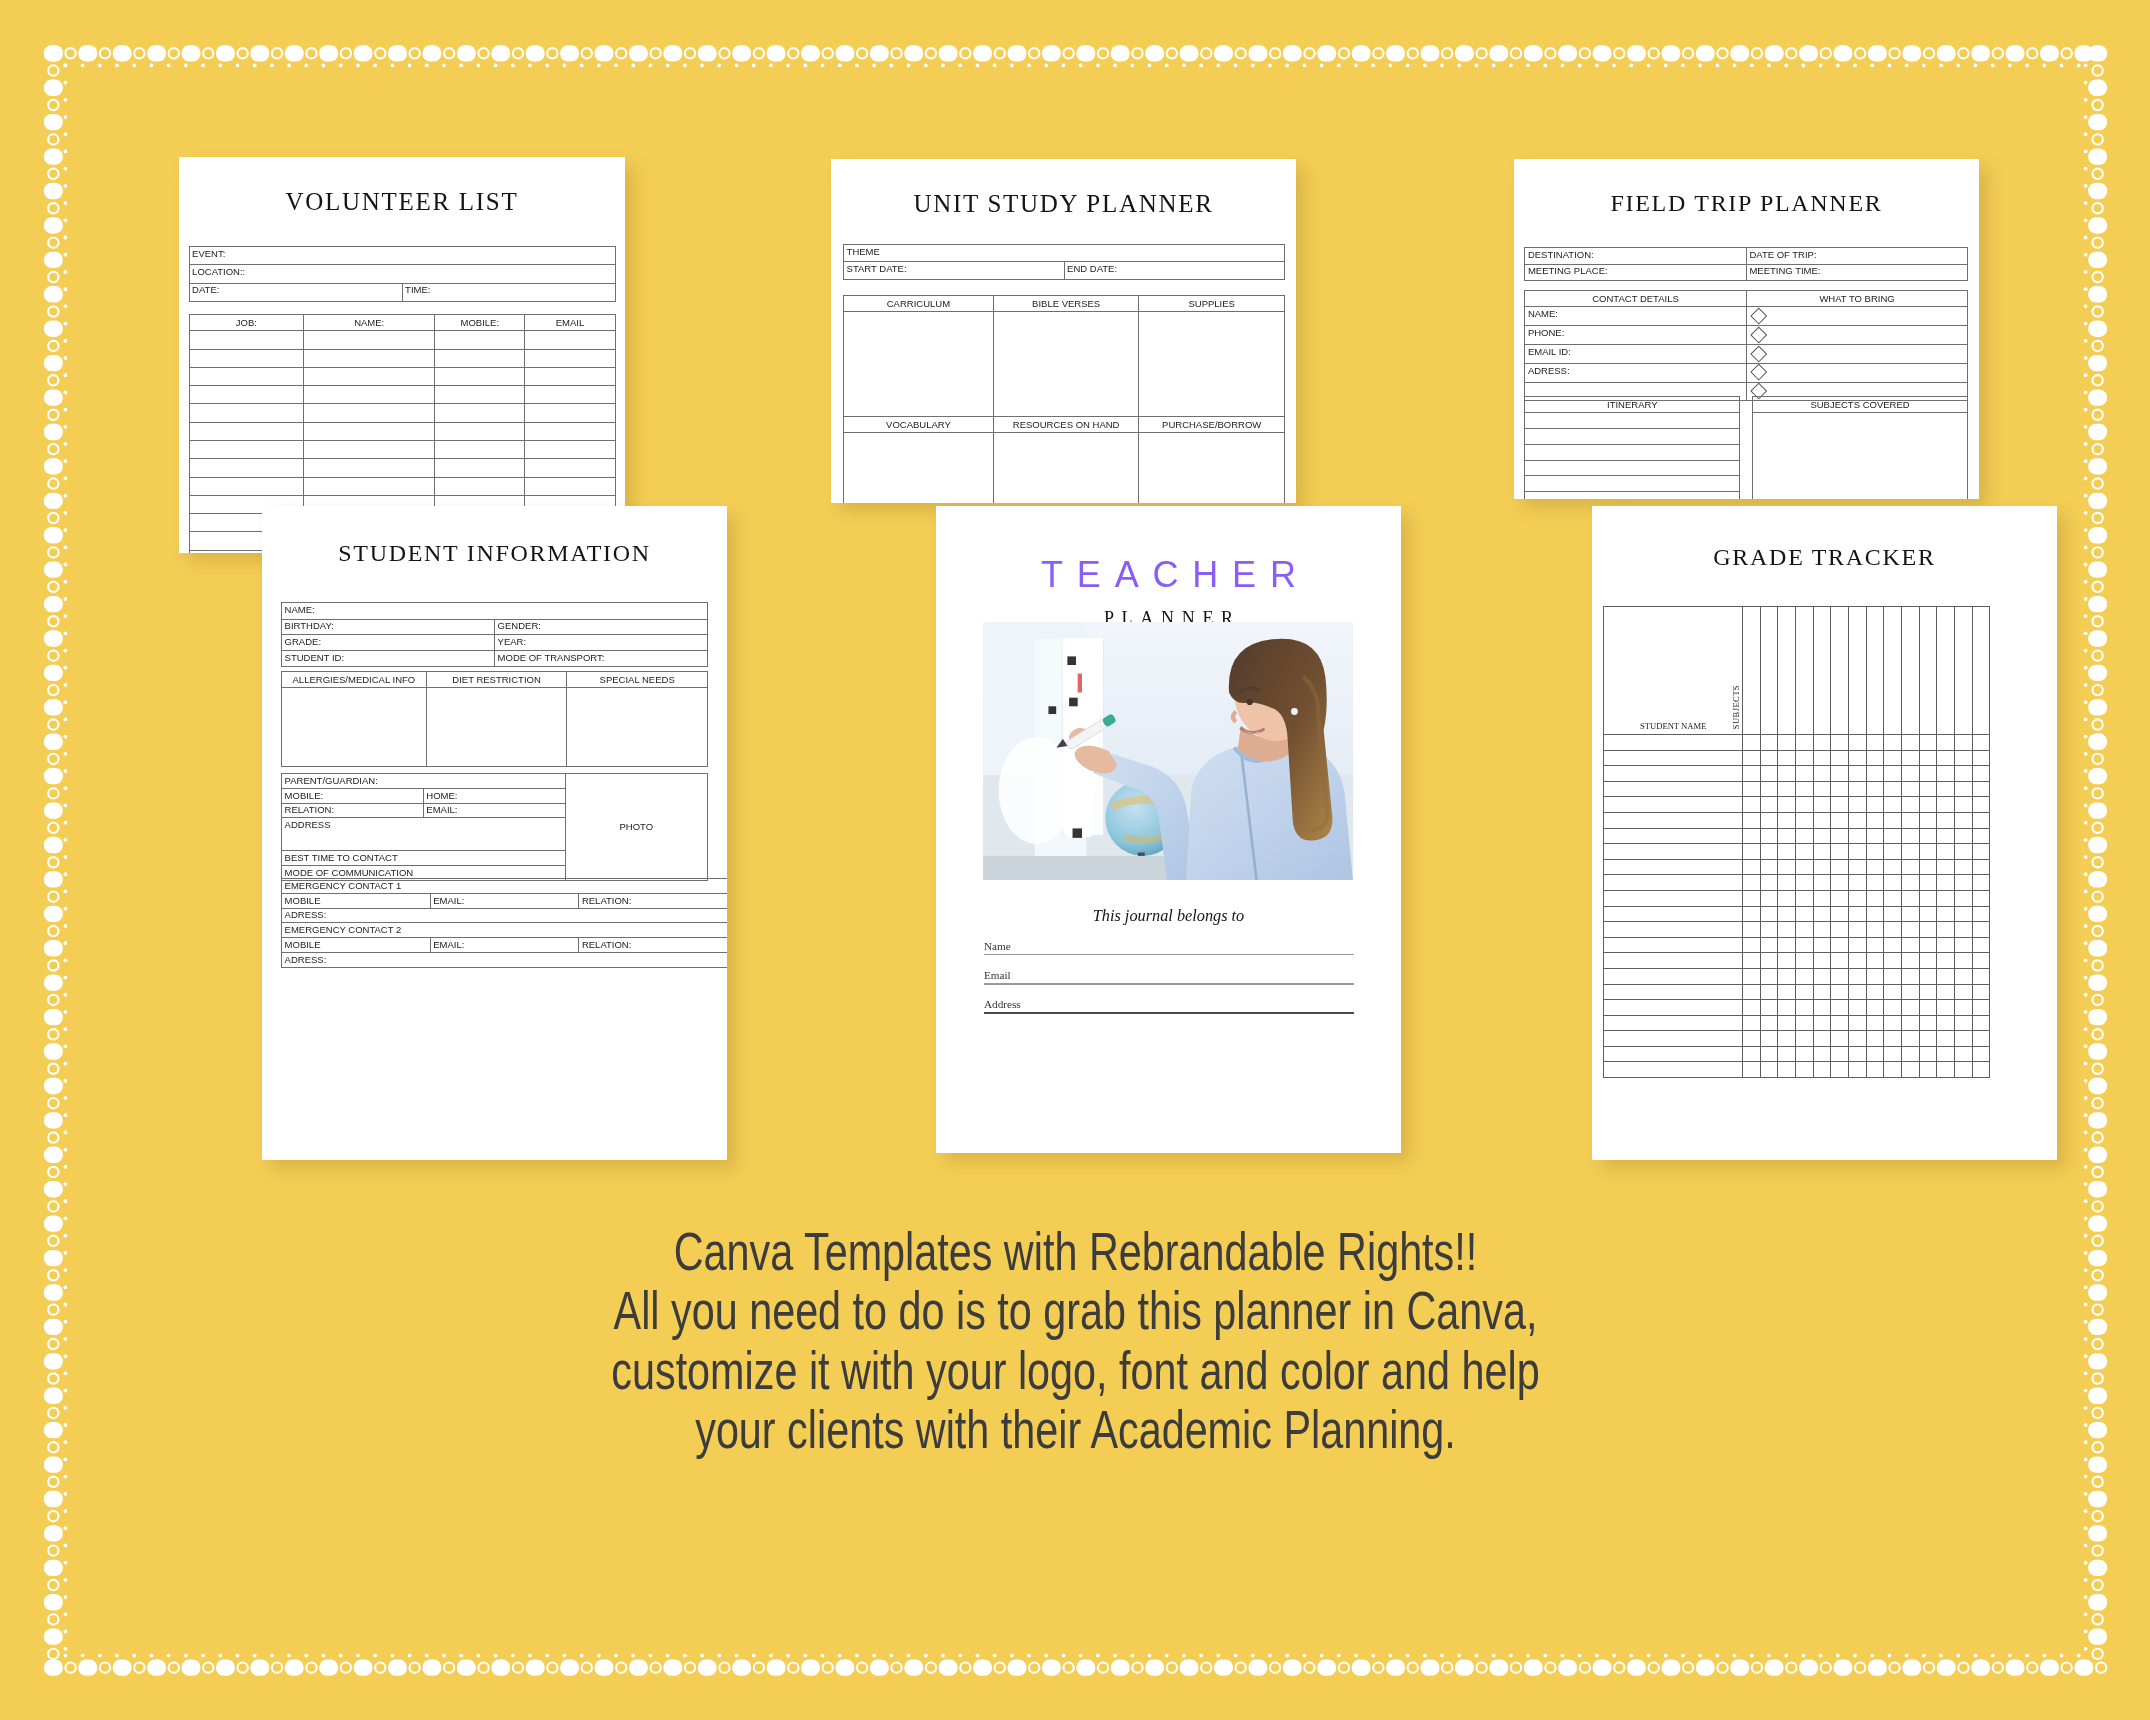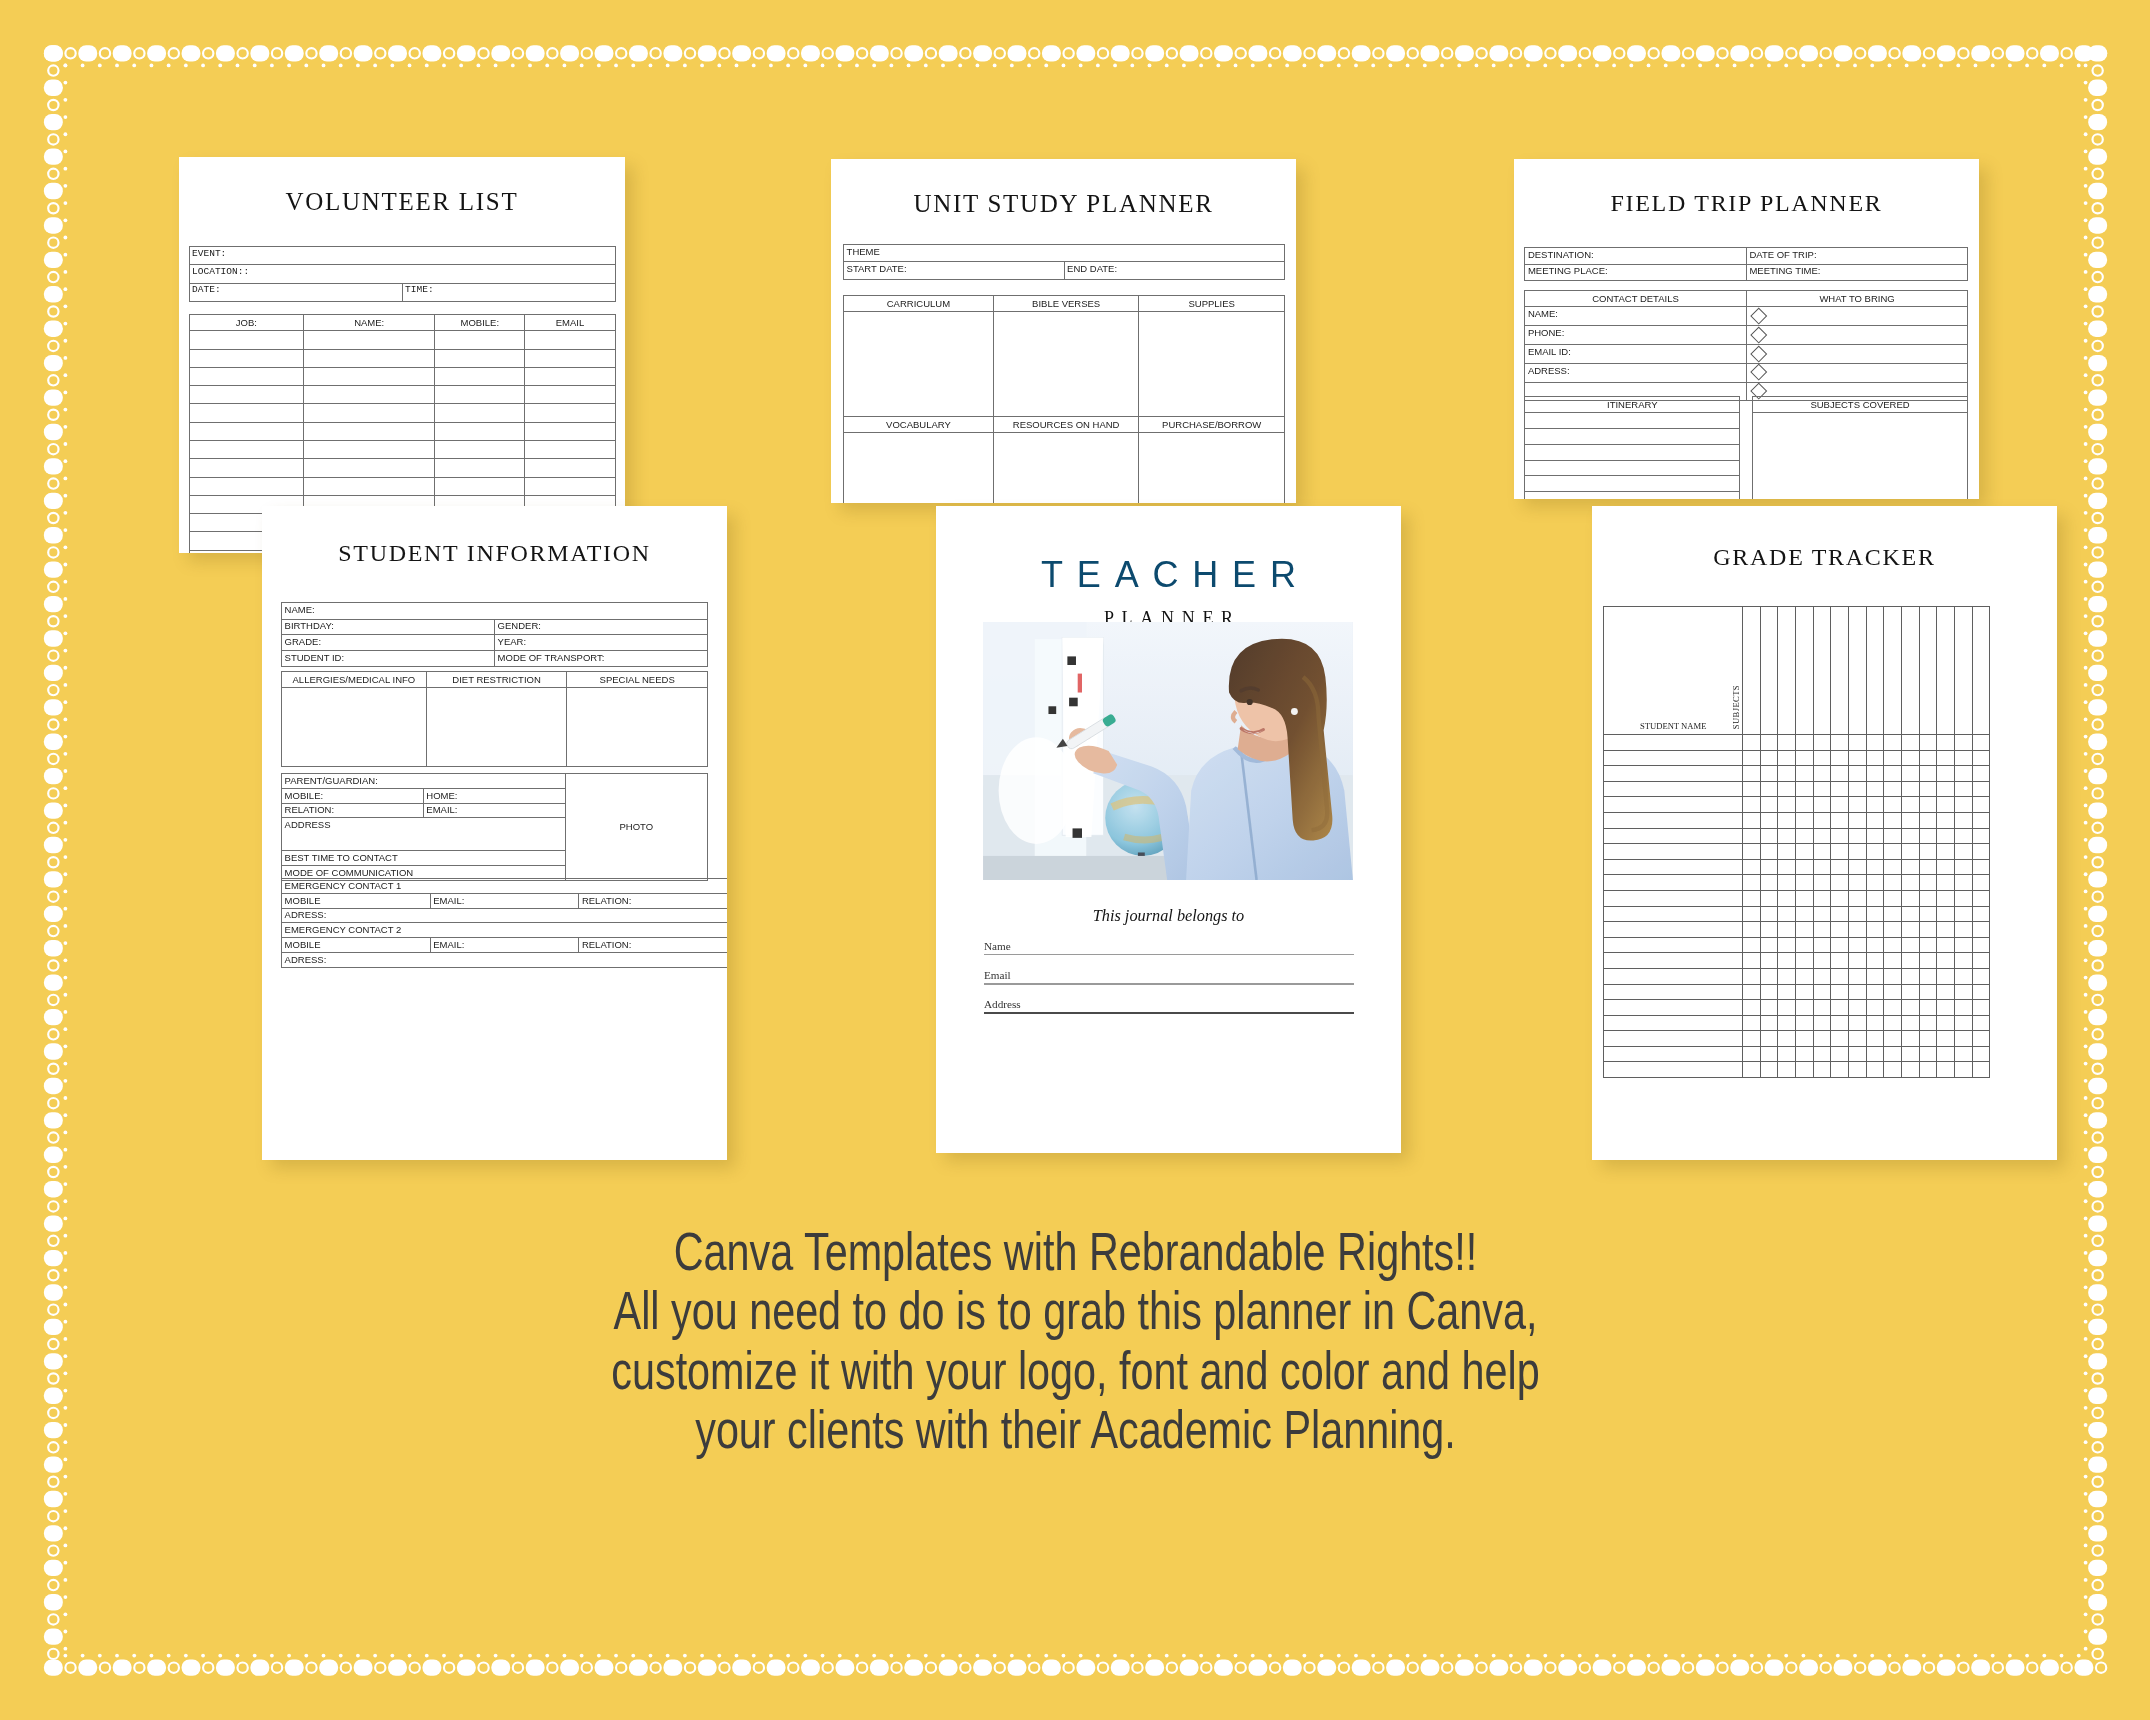--- a/index.html
+++ b/index.html
@@ -44,21 +44,21 @@
     vertical-align:top;
     color:#1b1b1b;
     line-height:1.25;
     overflow:hidden;
   }
   .tbl th{text-align:center;font-size:9.5px;padding:1.7px 1.7px;}
 
   
   #card-volunteer{left:179px;top:157px;width:446px;height:396px;}
   #card-volunteer .card-title{font-size:25px;margin-top:31px;}
-  .v-head{width:427px;font-family:Liberation Mono, monospace;}
+  .v-head{width:427px;}
   .v-head td{height:15.5px;}
   .v-rows{width:427px;}
   .v-rows td{height:15.5px;}
 
   
   #card-unit{left:831px;top:159px;width:465px;height:344px;}
   #card-unit .card-title{font-size:25px;margin-top:31px;}
 
   
   #card-field{left:1514px;top:159px;width:465px;height:340px;}
@@ -66,21 +66,21 @@
   .dia{display:inline-block;width:9.5px;height:9.5px;border:0.9px solid #555;transform:rotate(45deg);margin:1.7px 0 0 3.4px;}
 
   
   #card-student{left:262px;top:506px;width:465px;height:654px;}
   #card-student .card-title{font-size:24px;margin-top:34px;}
 
   
   #card-teacher{left:936px;top:506px;width:465px;height:647px;}
   .tp-title{
     text-align:center;font-family:"Liberation Sans",sans-serif;
-    font-size:36px;letter-spacing:13.8px;font-weight:300;color:#0c4a6e;
+    font-size:36px;letter-spacing:13.8px;font-weight:300;color:#8b5cf6;
     margin-top:48px;text-indent:13.8px;
   }
   .tp-sub{
     text-align:center;font-family:"Liberation Serif",serif;
     font-size:18px;letter-spacing:7.7px;color:#111;margin-top:12px;text-indent:7.7px;
   }
   .tp-photo{
     position:absolute;left:47px;top:116px;width:370px;height:258px;
     overflow:hidden;background:#dfe6ef;
   }

